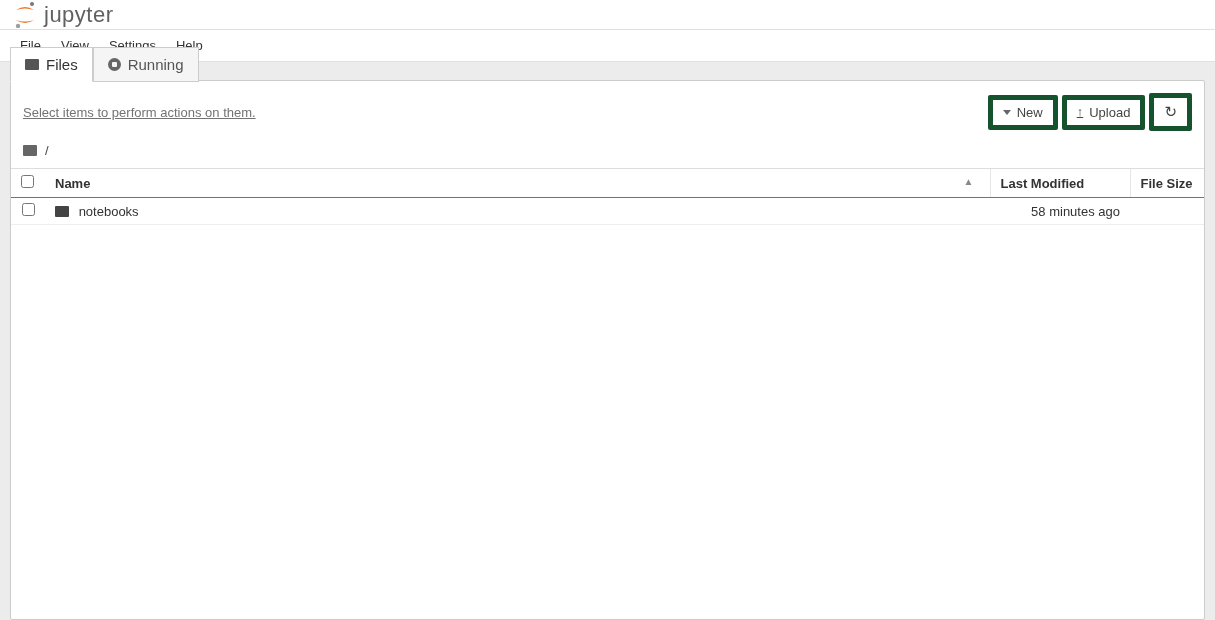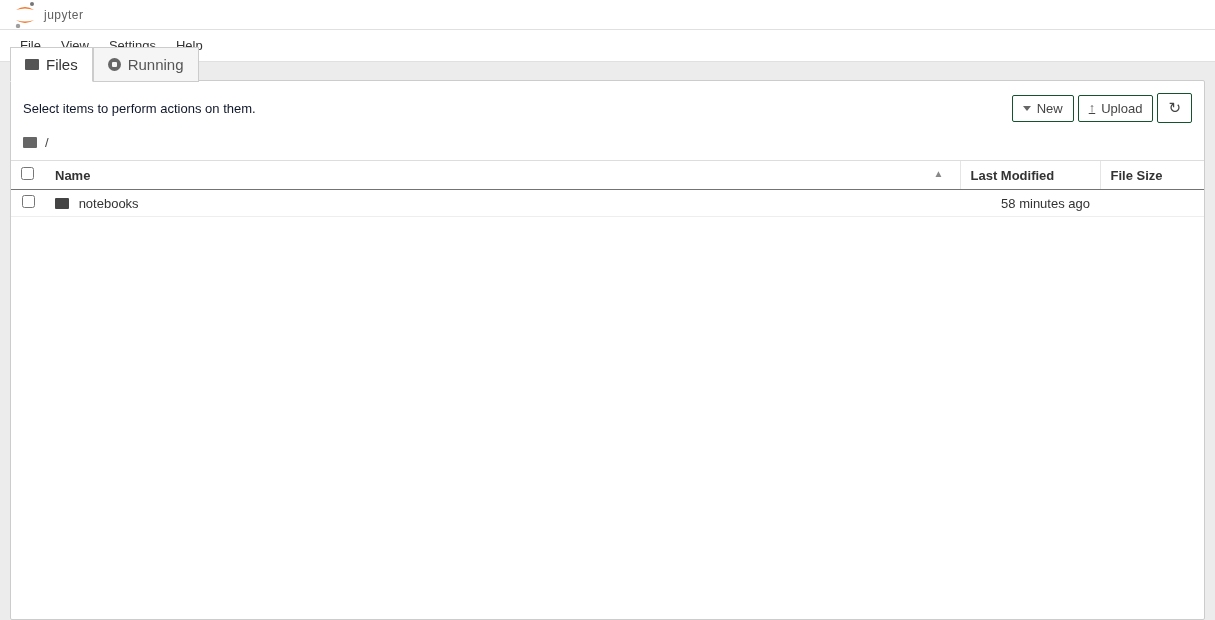--- a/index.html
+++ b/index.html
@@ -1,53 +1,53 @@
 <!DOCTYPE html>
 <html><head>
   <meta charset="utf-8">
   <style>
     * { box-sizing: border-box; margin: 0; padding: 0; }
     body { font-family: -apple-system, BlinkMacSystemFont, "Segoe UI", Helvetica, Arial, sans-serif; font-size: 13px; color: #333; background: #fff; width: 1215px; height: 620px; }
 
     .header { display: flex; align-items: center; padding: 0 14px; height: 30px; border-bottom: 1px solid #e0e0e0; }
     .logo { display: flex; align-items: center; gap: 8px; }
-    .logo-text { font-size: 12px; color: #616161; letter-spacing: 0.5px; font-weight: 400; }
+    .logo-text { font-size: 22px; color: #616161; letter-spacing: 0.5px; font-weight: 400; }
 
     .menubar { display: flex; align-items: center; padding: 0 10px; height: 32px; border-bottom: 1px solid #e0e0e0; }
     .menu-item { padding: 6px 10px; cursor: pointer; font-size: 13px; }
 
     .content-bg { background: #ececec; padding: 18px 10px 0 10px; min-height: 555px; }
     .panel { background: #fff; border: 1px solid #ccc; border-radius: 2px; min-height: 540px; }
 
     .tabs { display: flex; align-items: center; margin-top: -35px; margin-left: -1px; }
     .tab { display: flex; align-items: center; gap: 7px; padding: 8px 14px; font-size: 15px; border: 1px solid #ccc; background: #f5f5f5; color: #555; cursor: pointer; position: relative; top: 1px; }
     .tab.active { background: #fff; border-bottom-color: #fff; color: #333; }
     .tab-icon { width: 14px; height: 11px; background: #555; border-radius: 1px; display: inline-block; }
     .running-icon { width: 13px; height: 13px; border-radius: 50%; background: #666; display: inline-flex; align-items: center; justify-content: center; }
     .running-icon::after { content:""; width: 5px; height: 5px; background:#f5f5f5; border-radius:1px; }
 
     .toolbar { display: flex; align-items: center; padding: 12px 12px; }
-    .toolbar-hint { font-size: 13px; color: #0f172a; }
+    .toolbar-hint { font-size: 13px; color: #737373; text-decoration: underline; }
     .toolbar-spacer { flex: 1; }
-    .btn { display: inline-flex; align-items: center; gap: 6px; border: 1px solid #14532d; padding: 5px 10px; background: #fff; font-size: 13px; cursor: pointer; margin-left: 4px; border-radius: 2px; color: #444; }
+    .btn { display: inline-flex; align-items: center; gap: 6px; border: 5px solid #14532d; padding: 5px 10px; background: #fff; font-size: 13px; cursor: pointer; margin-left: 4px; border-radius: 2px; color: #444; }
     .caret-down { width: 0; height: 0; border-left: 4px solid transparent; border-right: 4px solid transparent; border-top: 5px solid #666; }
     .upload-icon { display:inline-block; font-size:13px; font-weight:bold; text-decoration: underline; line-height: 10px; padding-bottom: 1px; }
     .refresh-icon { font-size: 15px; }
 
     .breadcrumb { display: flex; align-items: center; gap: 6px; padding: 0 12px 10px 12px; font-size: 13px; color: #444; }
     .folder-icon { width: 14px; height: 11px; background: #666; border-radius: 1px; display: inline-block; margin-right: 2px; }
 
     .table { width: 100%; border-collapse: collapse; }
     .table th { font-weight: 600; text-align: left; padding: 6px 10px; border-top: 1px solid #ddd; border-bottom: 1px solid #737373; font-size: 13px; }
     .table th.modif, .table th.size { border-left: 1px solid #e5e5e5; }
     .table td { padding: 5px 10px; border-bottom: 1px solid #eee; font-size: 13px; }
     .col-check { width: 34px; text-align: center; }
     .col-name { }
     .col-modif { width: 140px; text-align: right; margin-left: 44px; }
-    .col-size { width: 104px; text-align: right; }
+    .col-size { width: 74px; text-align: right; }
     .sort-arrow { float: right; font-size: 10px; color: #888; margin-right: 6px; }
     input[type="checkbox"] { width: 13px; height: 13px; }
     .file-icon { width: 12px; height: 14px; border: 1.5px solid #555; border-radius: 1px; display: inline-block; position: relative; background: #fff; margin-right: 6px; vertical-align: -2px; }
     .file-icon::after { content:""; position:absolute; right:-1px; top:-1px; width:4px; height:4px; background:#fff; border-left:1.5px solid #555; border-bottom:1.5px solid #555; }
     .item-folder-icon { width: 14px; height: 11px; background: #444; border-radius: 1px; display: inline-block; margin-right: 6px; vertical-align: -1px; }
     .name-link { color: #333; cursor: pointer; }
   </style>
 </head>
 <body>
 

